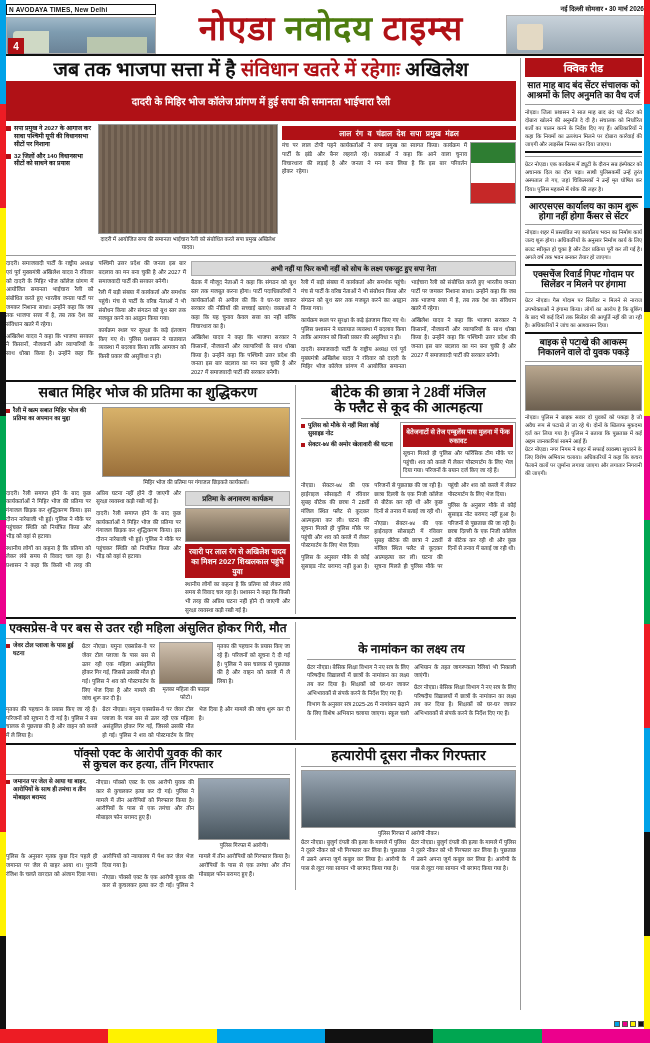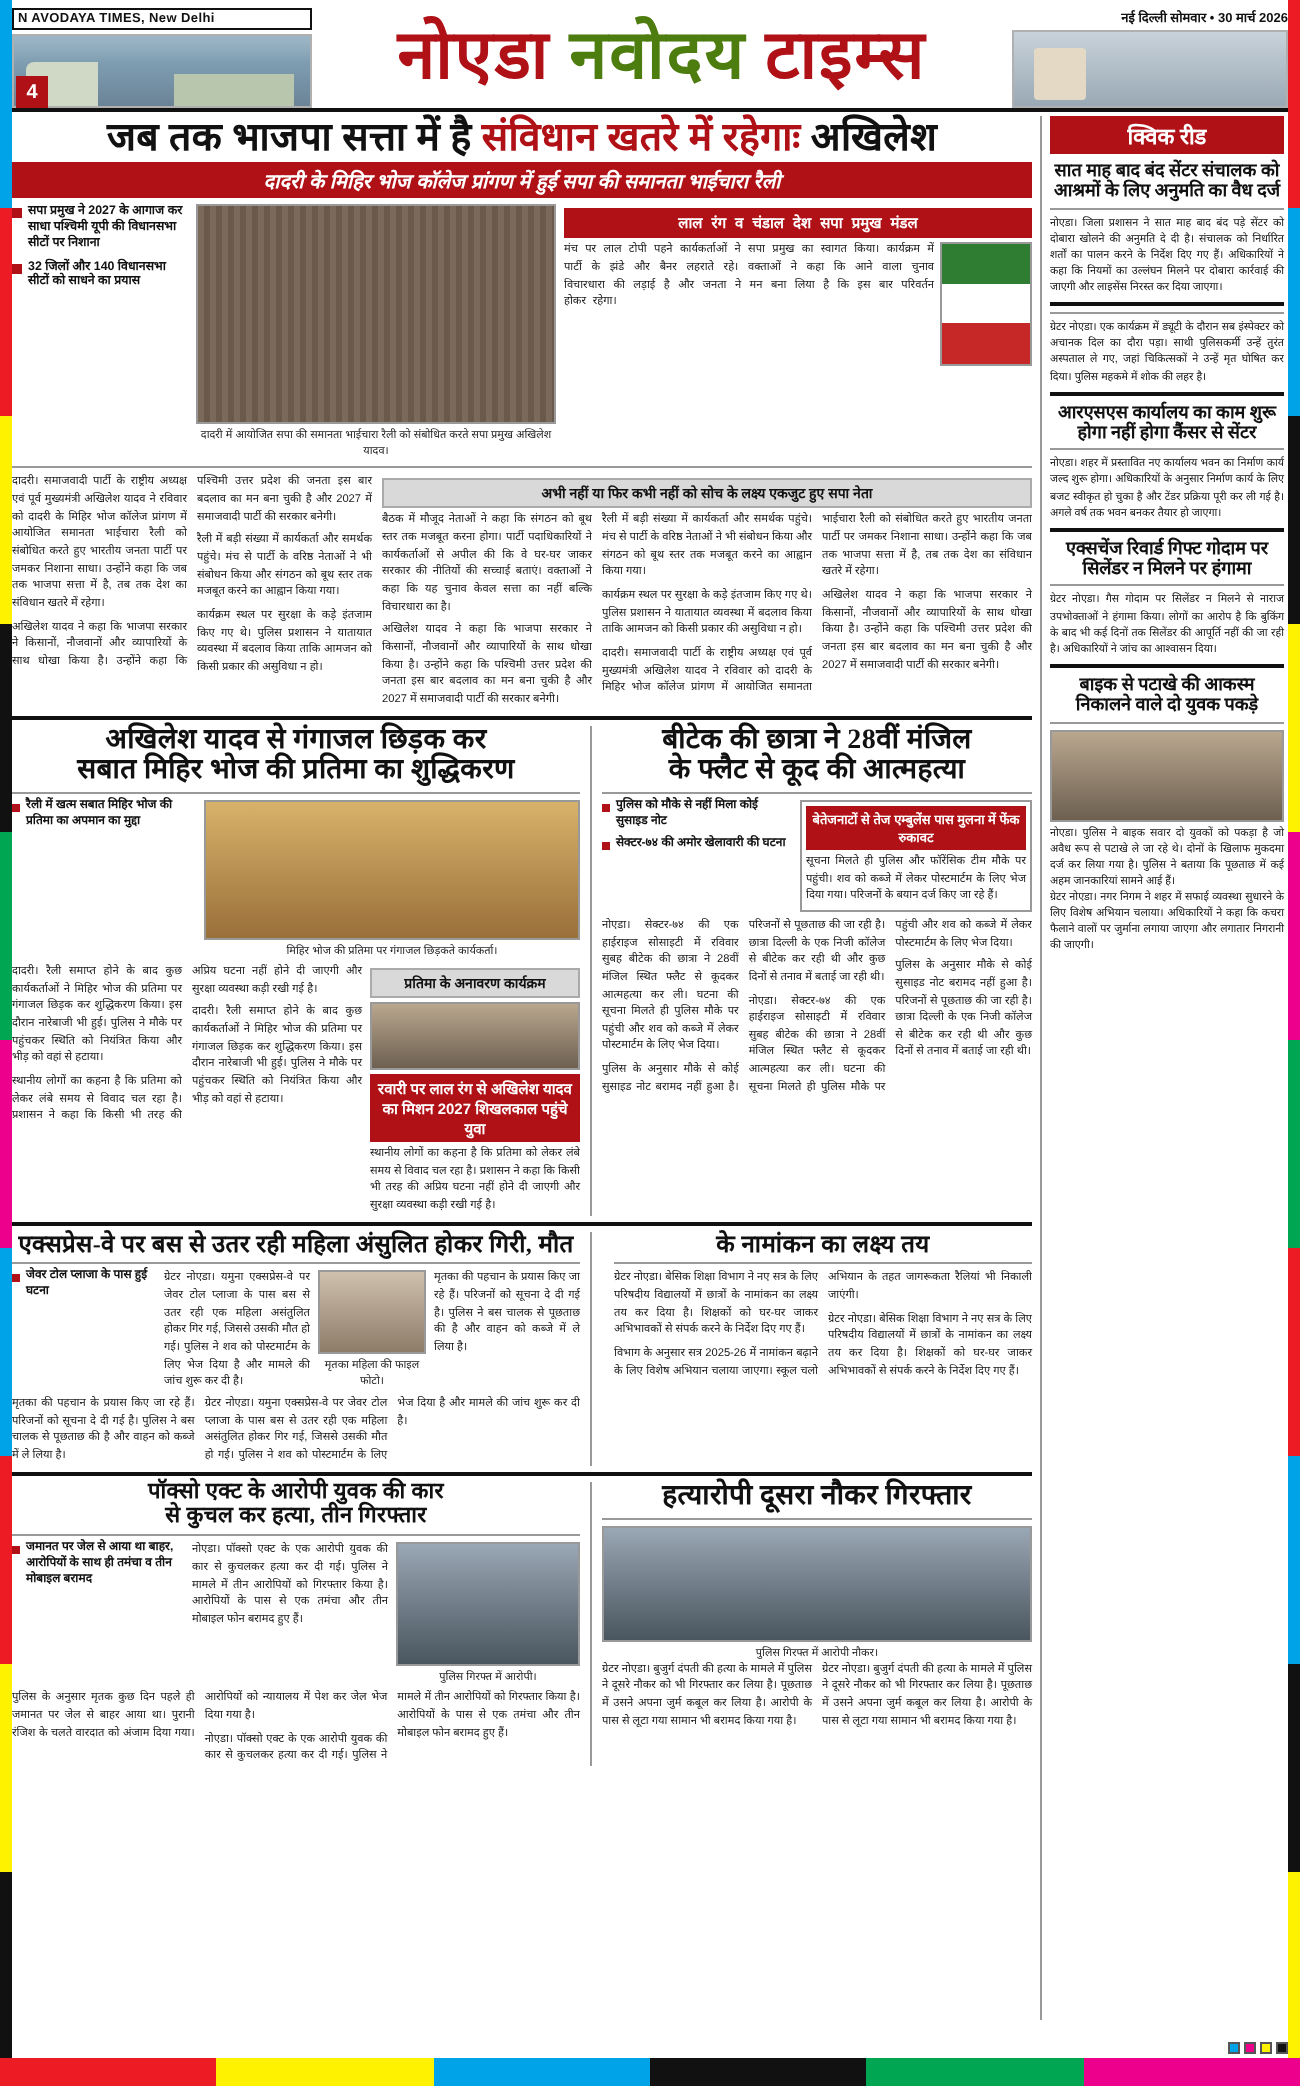--- a/index.html
+++ b/index.html
@@ -72,21 +72,21 @@
   .col-right { width:122px; border-left:1px solid #999; padding-left:4px;}
   
   .lead-head {
     font-family:"Liberation Serif", serif;
     font-weight:bold; font-size:19.5px; line-height:1.05;
     text-align:center; letter-spacing:.2px; margin:2px 0 1px;
   }
   .lead-head .red { color:#b01116; }
   .lead-sub {
     background:#b01116; color:#fff; text-align:center;
-    font-weight:bold; font-size:10px; padding:2px 4px; margin-bottom:3px;font-style:italic;
+    font-weight:bold; font-size:10px; padding:13px 4px; margin-bottom:3px;
   }
   .lead-row { display:flex; gap:4px; }
   .bullets { width:88px; }
   .bullet {
     display:flex; gap:3px; font-size:6.2px; font-weight:bold; line-height:1.25;
     margin-bottom:4px;
   }
   .bullet .sq { width:5px;height:5px;background:#b01116;flex:0 0 5px;margin-top:2px;}
   .photo {
     background:linear-gradient(180deg,#8d9aa5,#5f6f7d);
@@ -259,21 +259,20 @@
             </div>
           </div>
         </div>
       </div>
 
       <div class="rule-thick"></div>
 
       <div style="display:flex;gap:5px;">
 
         <div style="width:290px;border-right:1px solid #999;padding-right:5px;">
-          <div class="sec-head h-lg">अखिलेश यादव से गंगाजल छिड़क कर</div>
           <div class="sec-head h-lg">सबात मिहिर भोज की प्रतिमा का शुद्धिकरण</div>
           <div class="rule"></div>
           <div style="display:flex;gap:4px;">
             <div class="sub-bullets" style="width:92px;">
               <div>
                 <span class="sq"></span>
                 <span>रैली में खत्म सबात मिहिर भोज की प्रतिमा का अपमान का मुद्दा</span>
               </div>
             </div>
             <div style="flex:1;">
@@ -320,21 +319,21 @@
             <p>नोएडा। सेक्टर-७४ की एक हाईराइज सोसाइटी में रविवार सुबह बीटेक की छात्रा ने 28वीं मंजिल स्थित फ्लैट से कूदकर आत्महत्या कर ली। घटना की सूचना मिलते ही पुलिस मौके पर पहुंची और शव को कब्जे में लेकर पोस्टमार्टम के लिए भेज दिया।</p>
             <p>पुलिस के अनुसार मौके से कोई सुसाइड नोट बरामद नहीं हुआ है। परिजनों से पूछताछ की जा रही है। छात्रा दिल्ली के एक निजी कॉलेज से बीटेक कर रही थी और कुछ दिनों से तनाव में बताई जा रही थी।</p>
             <p>नोएडा। सेक्टर-७४ की एक हाईराइज सोसाइटी में रविवार सुबह बीटेक की छात्रा ने 28वीं मंजिल स्थित फ्लैट से कूदकर आत्महत्या कर ली। घटना की सूचना मिलते ही पुलिस मौके पर पहुंची और शव को कब्जे में लेकर पोस्टमार्टम के लिए भेज दिया।</p>
             <p>पुलिस के अनुसार मौके से कोई सुसाइड नोट बरामद नहीं हुआ है। परिजनों से पूछताछ की जा रही है। छात्रा दिल्ली के एक निजी कॉलेज से बीटेक कर रही थी और कुछ दिनों से तनाव में बताई जा रही थी।</p>
           </div>
         </div>
       </div>
 
       <div class="rule-thick"></div>
 
-      <div style="display:flex;gap:11px;">
+      <div style="display:flex;gap:11px;align-items:center;">
         <div style="width:290px;border-right:1px solid #999;padding-right:5px;">
           <div class="sec-head h-md">एक्सप्रेस-वे पर बस से उतर रही महिला अंसुलित होकर गिरी, मौत</div>
           <div class="rule"></div>
           <div style="display:flex;gap:4px;">
             <div class="sub-bullets" style="width:72px;">
               <div>
                 <span class="sq"></span>
                 <span>जेवर टोल प्लाजा के पास हुई घटना</span>
               </div>
             </div>

